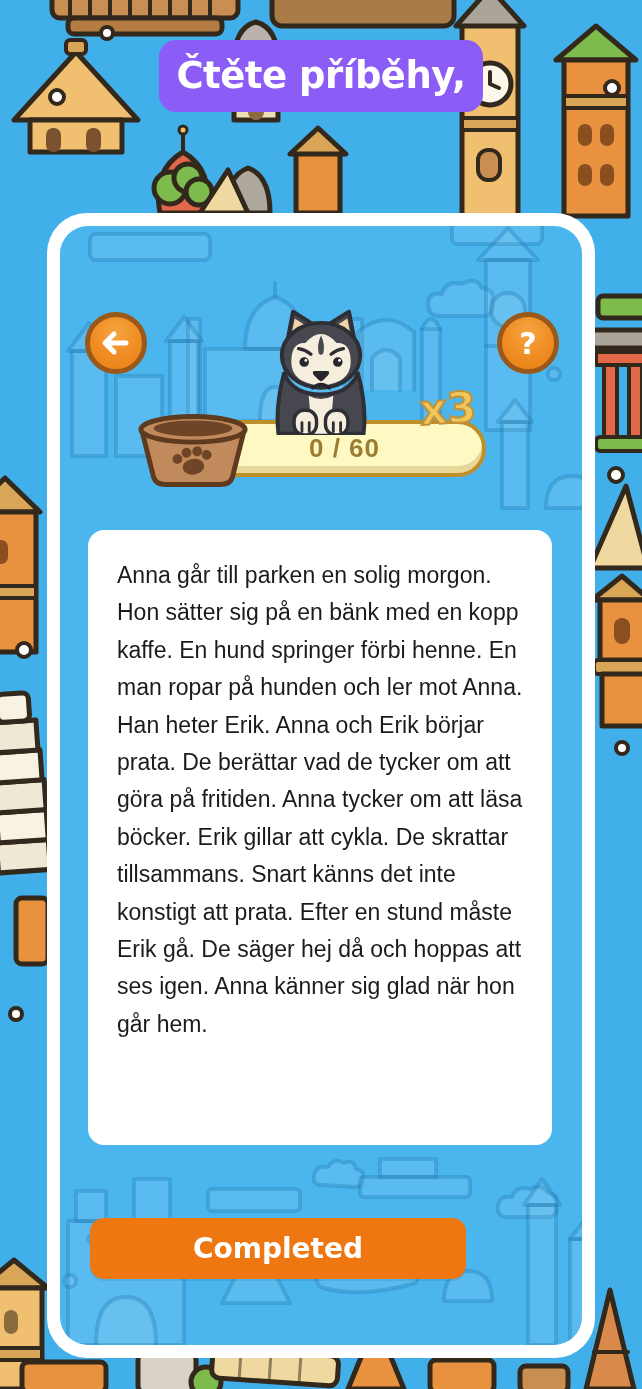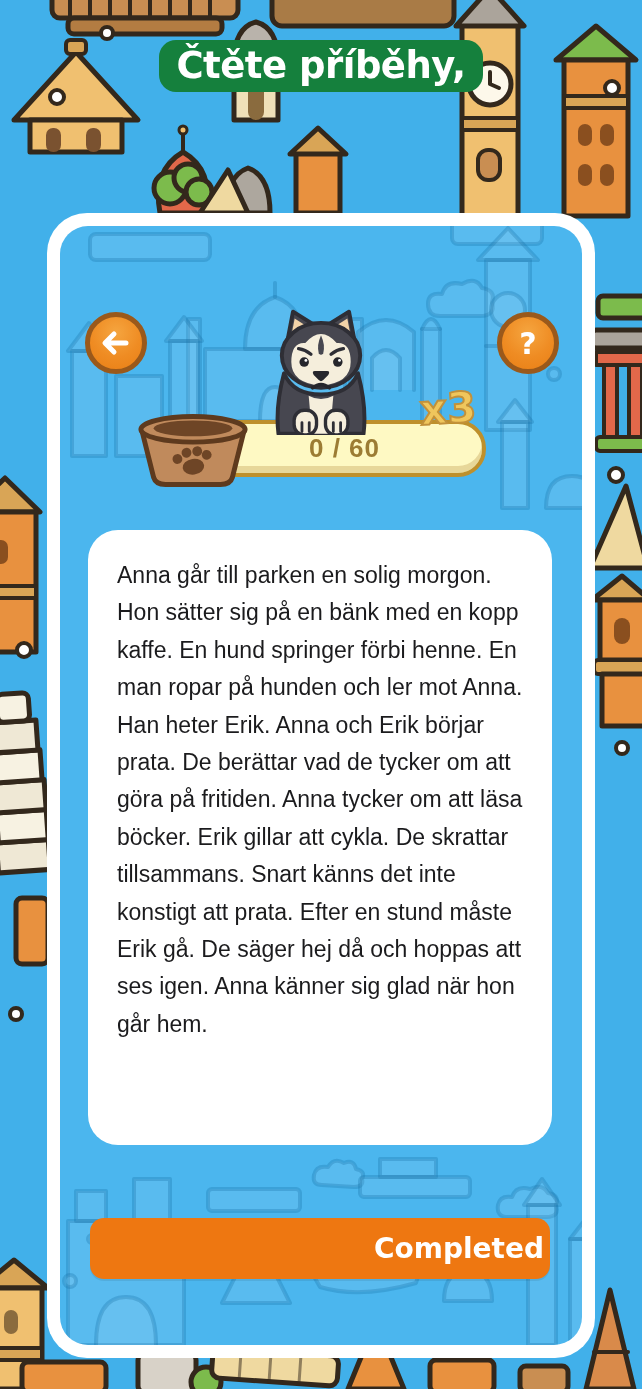--- a/index.html
+++ b/index.html
@@ -5,23 +5,23 @@
   html,body{margin:0;padding:0;background:#41B0EA;}
   *{box-sizing:border-box;}
   .screen{position:relative;width:642px;height:1389px;overflow:hidden;
           background:#41B0EA;font-family:"Liberation Sans",sans-serif;}
 
   
   .bg-art{position:absolute;left:0;top:0;z-index:0;}
 
   
   .header{position:absolute;top:40px;left:0;right:0;text-align:center;z-index:5;}
-  .hl-line{display:inline-block;background:#15803d;color:#FFFFFF;
+  .hl-line{display:inline-block;background:#8b5cf6;color:#FFFFFF;
            font-family:"DejaVu Sans",sans-serif;font-weight:800;
-           font-size:37px;line-height:48px;padding:2px 17px;border-radius:17px;
+           font-size:37px;line-height:48px;padding:12px 17px;border-radius:17px;
            letter-spacing:-0.5px;}
 
   
   .card{position:absolute;left:47px;top:213px;width:548px;height:1145px;
         background:#FFFFFF;border-radius:40px;padding:13px;z-index:2;}
   .card-inner{position:relative;width:100%;height:100%;background:#4BB6EE;
               border-radius:28px;overflow:hidden;}
   .faded-art{position:absolute;left:0;top:0;z-index:0;}
 
   
@@ -40,29 +40,29 @@
                 display:flex;align-items:center;justify-content:center;z-index:1;
                 box-shadow:inset 0 -7px 0 rgba(164,117,28,0.25);}
   .progress-label{color:#9C7C33;font-weight:700;font-size:26px;letter-spacing:1px;}
   .multiplier{position:absolute;left:360px;top:158px;z-index:2;
               font-family:"DejaVu Sans",sans-serif;font-weight:800;font-size:42px;
               color:#EFC65C;-webkit-text-stroke:2px #C2913A;transform:rotate(-4deg);}
   .bowl{position:absolute;left:74px;top:186px;width:118px;height:76px;z-index:3;}
 
   
   .story-card{position:absolute;left:28px;top:304px;width:464px;height:615px;
-              background:#FFFFFF;border-radius:30px;padding:27px 29px;z-index:2;
+              background:#FFFFFF;border-radius:16px;padding:27px 29px;z-index:2;
               overflow:hidden;}
   .story-text{font-size:23px;line-height:37.4px;color:#1B1B1D;}
 
   
-  .completed-btn{position:absolute;left:30px;top:992px;width:460px;height:61px;
+  .completed-btn{position:absolute;left:30px;top:992px;width:376px;height:61px;
                  border:none;border-radius:14px;background:#EE7711;color:#FFFFFF;
                  font-family:"DejaVu Sans",sans-serif;font-weight:800;font-size:28px;
-                 cursor:pointer;z-index:2;box-shadow:0 2px 0 rgba(0,0,0,0.08);text-align:right;}
+                 cursor:pointer;z-index:2;box-shadow:0 2px 0 rgba(0,0,0,0.08);}
 </style>
 </head>
 <body>
 
 <div class="screen">
 
   <svg class="bg-art" width="642" height="1389" viewBox="0 0 642 1389">
     <g stroke-linejoin="round" stroke-linecap="round">
 
       <rect x="52" y="-18" width="186" height="36" rx="8" fill="#C98E52" stroke="#33281C" stroke-width="5"></rect>

